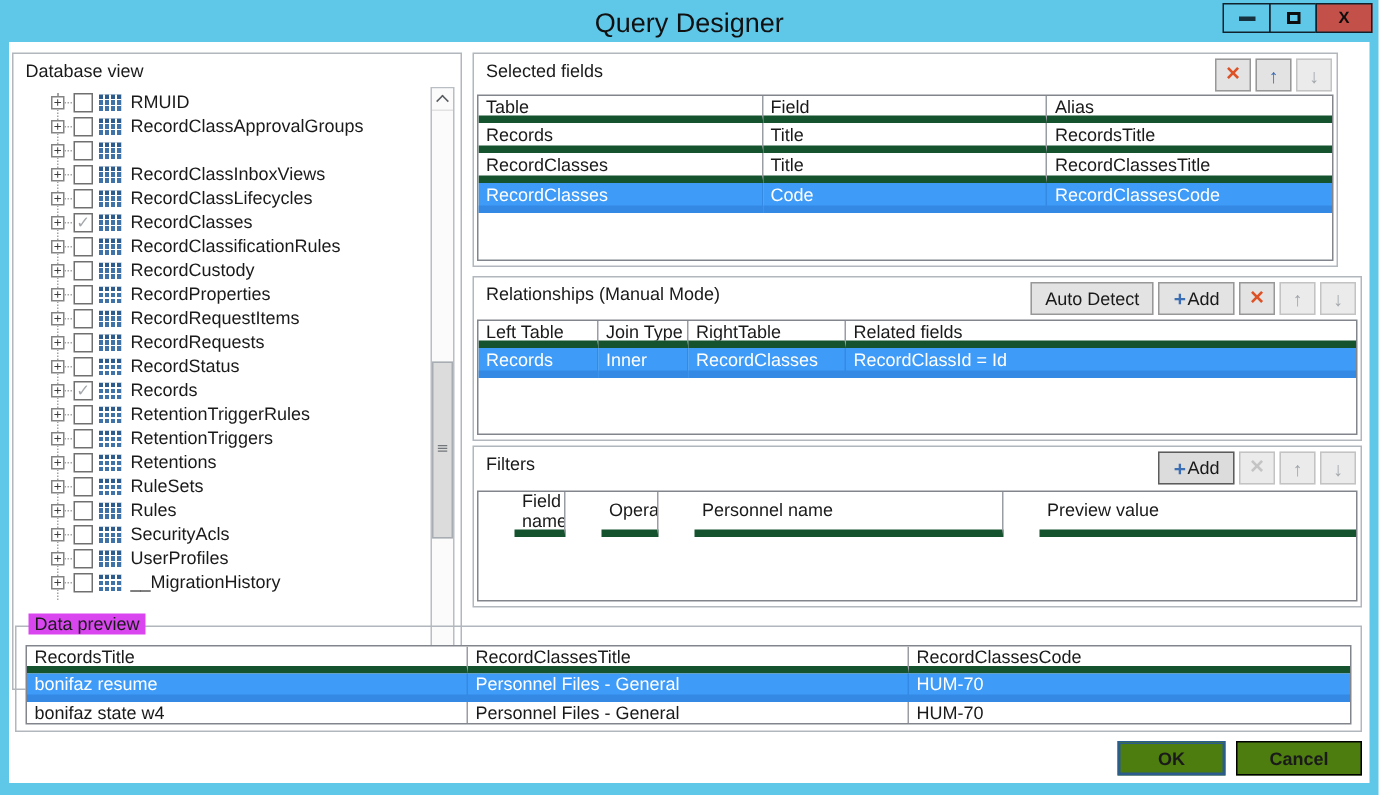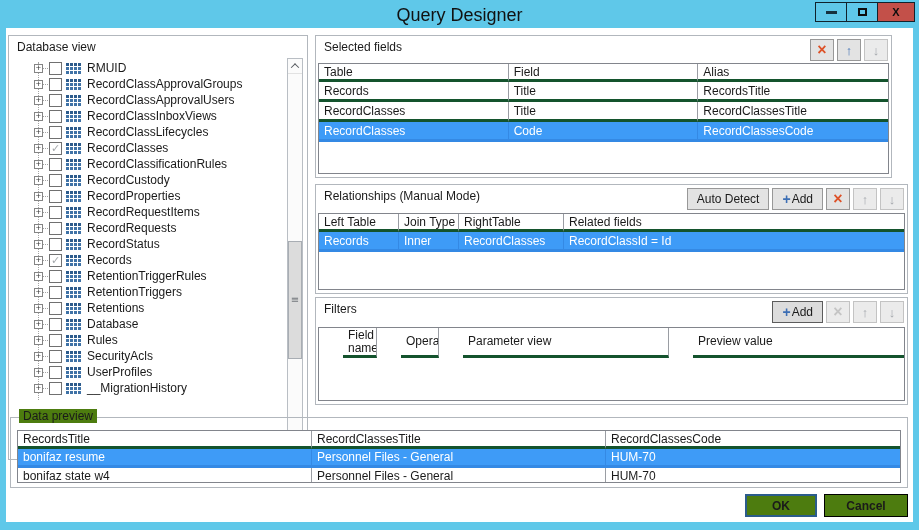--- a/index.html
+++ b/index.html
@@ -71,28 +71,28 @@
   .g-pre { left:6px; top:12px; right:6px; bottom:4px; }
   .t-row { display:grid; }
   .g-sel .t-row { grid-template-columns:1fr 1fr 1fr; }
   .g-rel .t-row { grid-template-columns:80px 60px 105px 1fr; }
   .g-fil .t-row { grid-template-columns:58px 62px 230px 1fr; }
   .g-pre .t-row { grid-template-columns:1fr 1fr 1fr; }
   .t-head { height:18px; }
   .g-fil .t-head { height:30px; }
   .t-data { height:20px; }
   .g-pre .t-data { height:19px; }
-  .t-hcell, .t-cell { display:flex; align-items:center; padding:0 5px; overflow:hidden; border-right:1px solid #9a9da3; border-bottom:3px solid #14532d; white-space:nowrap; }
+  .t-hcell, .t-cell { display:flex; align-items:center; padding:0 5px; overflow:hidden; border-right:1px solid #9a9da3; border-bottom:5px solid #14532d; white-space:nowrap; }
   .g-fil .t-hcell { white-space:normal; line-height:13px;margin-left:24px; }
   .t-hcell:last-child, .t-cell:last-child { border-right:none; }
   .t-row.selected .t-cell { background:var(--selection,#3e9bf7); color:#fff; border-right-color:#3489e4; border-bottom-color:#3489e4; }
 
   
   .groupbox { position:absolute; left:4px; top:389px; width:898px; height:71px; border:1px solid #b2b7bd; }
-  .group-label { position:absolute; top:-9px; left:8px; background:#4d7c0f; padding:0 4px; }
+  .group-label { position:absolute; top:-9px; left:8px; background:#d946ef; padding:0 4px; }
 
   
   .action-btn { position:absolute; top:466px; height:23px; background:#4d7c0f; display:flex; align-items:center; justify-content:center; cursor:default;font-weight:bold; }
   .btn-ok { right:96px; width:72px; border:1px solid #2b5c8c; box-shadow:inset 0 0 0 1px #2b5c8c; }
   .btn-cancel { right:5px; width:84px; border:1px solid #000000; }
 </style>
 </head>
 <body>
 
 <div class="window">
@@ -124,21 +124,20 @@
           <div class="tree-row">
             <span class="tree-expand">+</span>
             <span class="tree-checkbox"></span>
             <span class="table-icon"></span>
             <span class="tree-label">RecordClassApprovalGroups</span>
           </div>
           <div class="tree-row">
             <span class="tree-expand">+</span>
             <span class="tree-checkbox"></span>
             <span class="table-icon"></span>
-            <span class="tree-label">RecordClassApprovalUsers</span>
           </div>
           <div class="tree-row">
             <span class="tree-expand">+</span>
             <span class="tree-checkbox"></span>
             <span class="table-icon"></span>
             <span class="tree-label">RecordClassInboxViews</span>
           </div>
           <div class="tree-row">
             <span class="tree-expand">+</span>
             <span class="tree-checkbox"></span>
@@ -208,21 +207,21 @@
           <div class="tree-row">
             <span class="tree-expand">+</span>
             <span class="tree-checkbox"></span>
             <span class="table-icon"></span>
             <span class="tree-label">Retentions</span>
           </div>
           <div class="tree-row">
             <span class="tree-expand">+</span>
             <span class="tree-checkbox"></span>
             <span class="table-icon"></span>
-            <span class="tree-label">Database</span>
+            <span class="tree-label">RuleSets</span>
           </div>
           <div class="tree-row">
             <span class="tree-expand">+</span>
             <span class="tree-checkbox"></span>
             <span class="table-icon"></span>
             <span class="tree-label">Rules</span>
           </div>
           <div class="tree-row">
             <span class="tree-expand">+</span>
             <span class="tree-checkbox"></span>
@@ -338,21 +337,21 @@
             <span class="arrow">↑</span>
           </div>
         <div class="sbtn icon disabled">
             <span class="arrow">↓</span>
           </div>
       </div>
       <div class="grid g-fil">
           <div class="t-row t-head">
             <div class="t-hcell">Field name</div>
             <div class="t-hcell">Operator</div>
-            <div class="t-hcell">Parameter view</div>
+            <div class="t-hcell">Personnel name</div>
             <div class="t-hcell">Preview value</div>
           </div>
         </div>
     </div>
 
     <div class="groupbox">
       <div class="group-label">Data preview</div>
       <div class="grid g-pre">
           <div class="t-row t-head">
             <div class="t-hcell">RecordsTitle</div>

